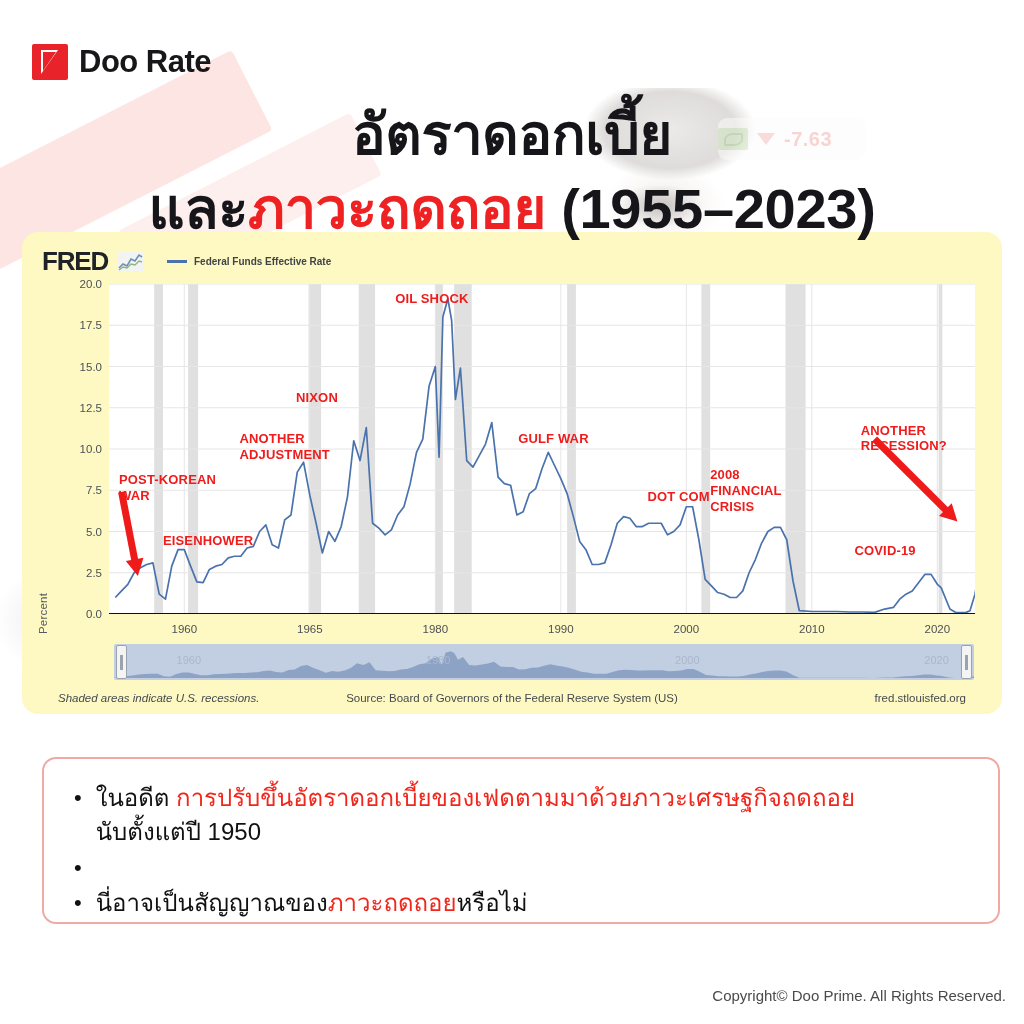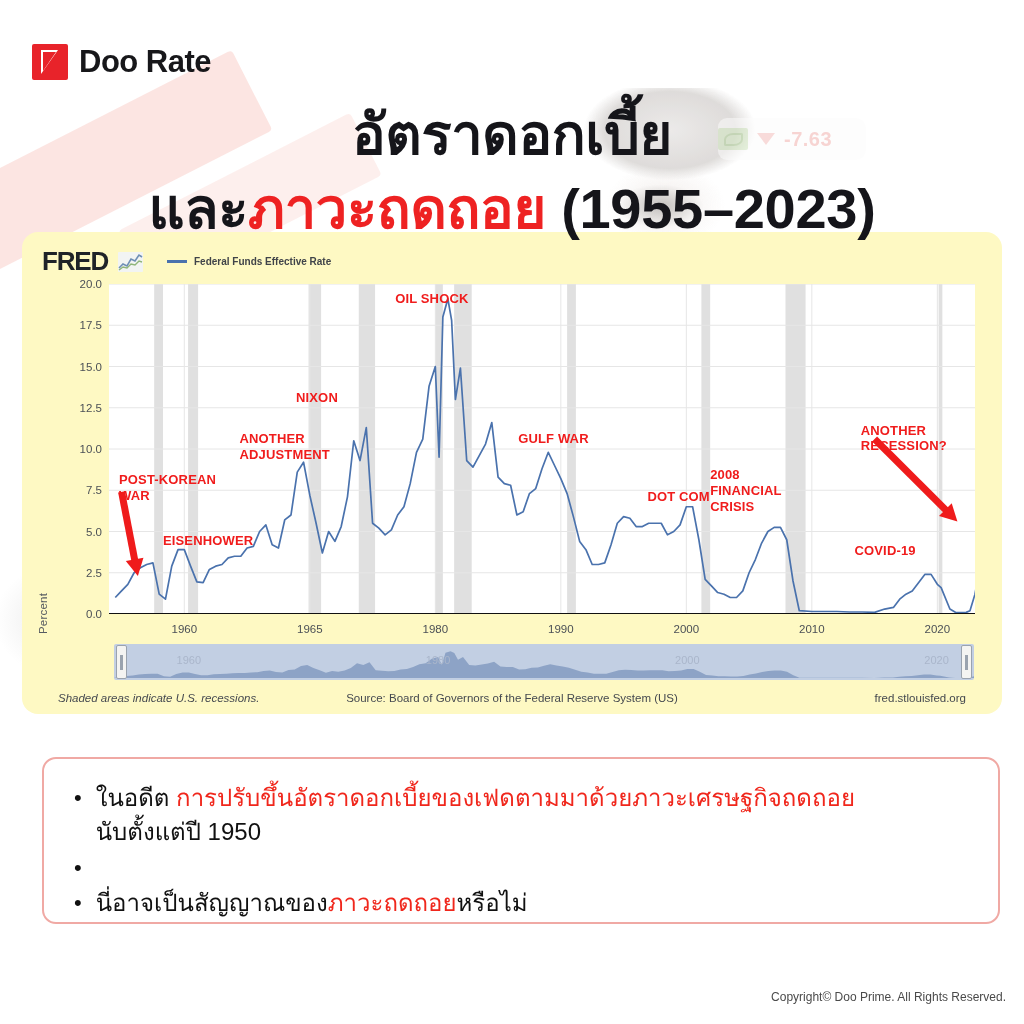--- a/index.html
+++ b/index.html
@@ -136,21 +136,21 @@
     position: absolute; left: 42px; top: 757px; width: 958px; height: 167px;
     border: 2px solid #f0a9a4; border-radius: 14px;
     padding: 22px 30px 0 30px;
     z-index: 4;
   }
   .bullet-row { display: flex; gap: 14px; font-size: 24px; line-height: 1.42; color: #111; margin-bottom: 2px; }
   .bullet-dot { font-size: 22px; line-height: 1.5; }
   .bullet-red { color: #f0271c; }
 
   
-  #copyright { position: absolute; right: 18px; bottom: 20px; font-size: 12px; color: #4a4a4a; z-index: 4; margin-left: 16px; }
+  #copyright { position: absolute; right: 18px; bottom: 20px; font-size: 15px; color: #4a4a4a; z-index: 4; margin-left: 16px; }
 </style>
 </head>
 <body>
 
 <div id="bg-layer">
   <div class="bg-pink-diag bg-pink-1"></div>
   <div class="bg-pink-diag bg-pink-2"></div>
   <div class="bg-photo"></div>
   <div class="bg-photo-dark"></div>
   <div class="bg-grey-blob"></div>

